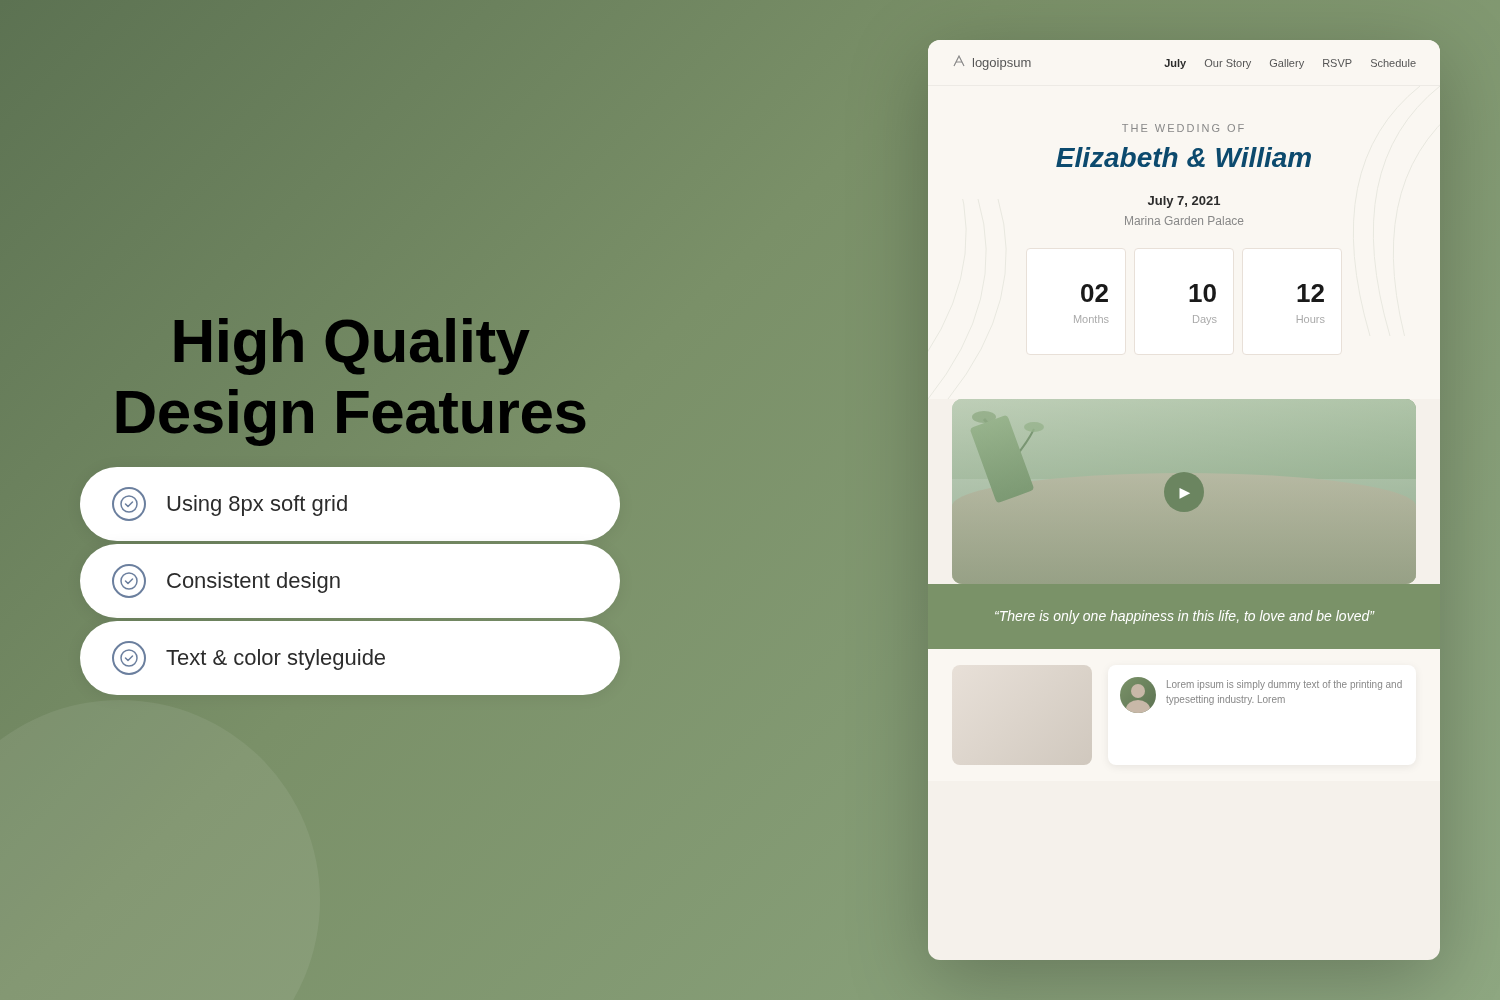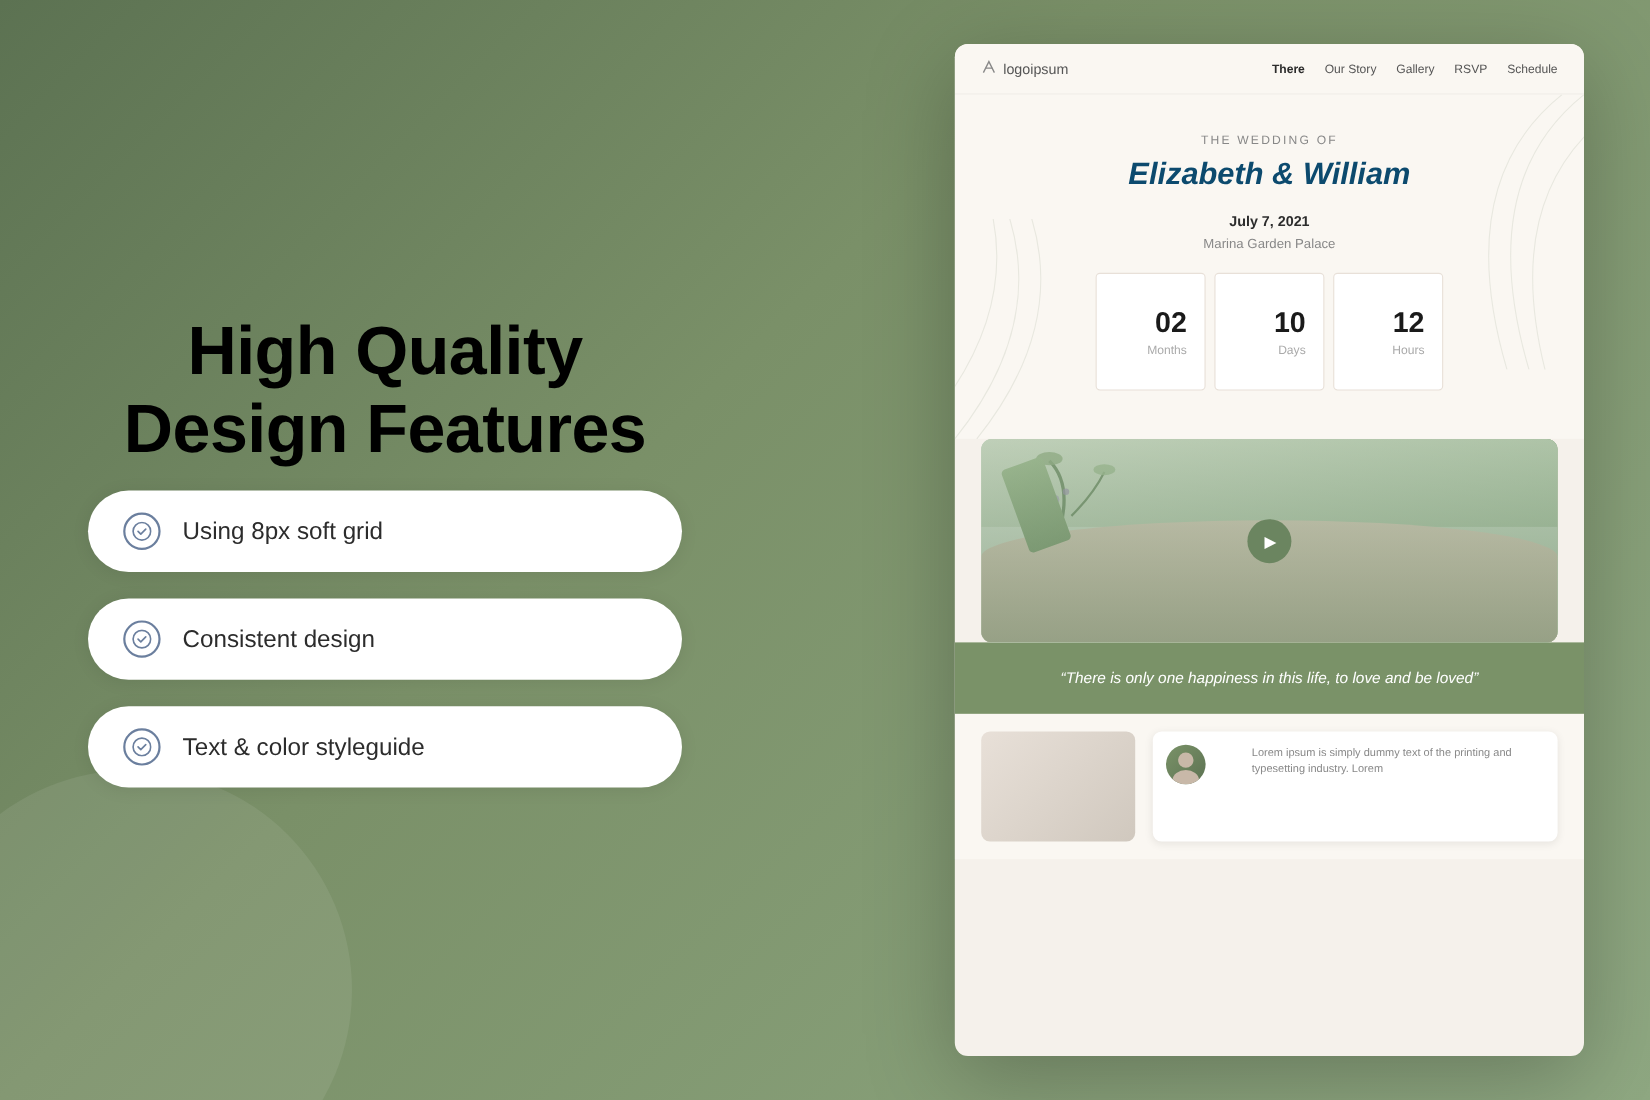--- a/index.html
+++ b/index.html
@@ -54,21 +54,21 @@
       font-weight: 700;
       line-height: 1.15;
       margin-bottom: 20px;
       letter-spacing: -0.5px;
       text-align: center;
     }
 
     .feature-list {
       display: flex;
       flex-direction: column;
-      gap: 24px;
+      gap: 3px;
     }
 
     .feature-item {
       background: #ffffff;
       border-radius: 50px;
       padding: 20px 32px;
       display: flex;
       align-items: center;
       gap: 20px;
       box-shadow: 0 2px 16px rgba(0,0,0,0.08);
@@ -91,21 +91,21 @@
       font-size: 22px;
       font-weight: 500;
       color: #2c2c2c;
     }
 
     
     .right-panel {
       position: absolute;
       right: 60px;
       top: 40px;
-      width: 572px;
+      width: 512px;
       height: 920px;
       background: #f5f1eb;
       border-radius: 12px;
       box-shadow: 0 20px 80px rgba(0,0,0,0.25);
       overflow: hidden;
       z-index: 1;
     }
 
     
     .site-nav {
@@ -328,21 +328,20 @@
       border-radius: 50%;
       background: linear-gradient(135deg, #7a9268, #5c7252);
       overflow: hidden;
       flex-shrink: 0;
     }
 
     .lorem-text {
       font-size: 10px;
       color: #888;
       line-height: 1.5;
-      margin-left: 32px;
     }
 
     
     .hero-svg {
       position: absolute;
       top: 0;
       right: 0;
       width: 200px;
       height: 250px;
       opacity: 0.12;
@@ -411,21 +410,21 @@
     <div class="logo-area">
       <span class="logo-icon">
         <svg width="14" height="14" viewBox="0 0 14 14" fill="none">
           <path d="M2 12L7 2L12 12" stroke="#888" stroke-width="1.2"></path>
           <path d="M4 8h6" stroke="#888" stroke-width="1.2"></path>
         </svg>
       </span>
       <span style="font-size:13px;color:#555;">logoipsum</span>
     </div>
     <div class="nav-links">
-      <a class="nav-link active">There</a>
+      <a class="nav-link active">July</a>
       <a class="nav-link">Our Story</a>
       <a class="nav-link">Gallery</a>
       <a class="nav-link">RSVP</a>
       <a class="nav-link">Schedule</a>
     </div>
   </nav>
 
   <div class="site-hero">
     <svg class="hero-svg" viewBox="0 0 200 250" fill="none" xmlns="http://www.w3.org/2000/svg">
       <path d="M200 0 Q100 80 150 250" stroke="#6b7f5e" stroke-width="1"></path>

